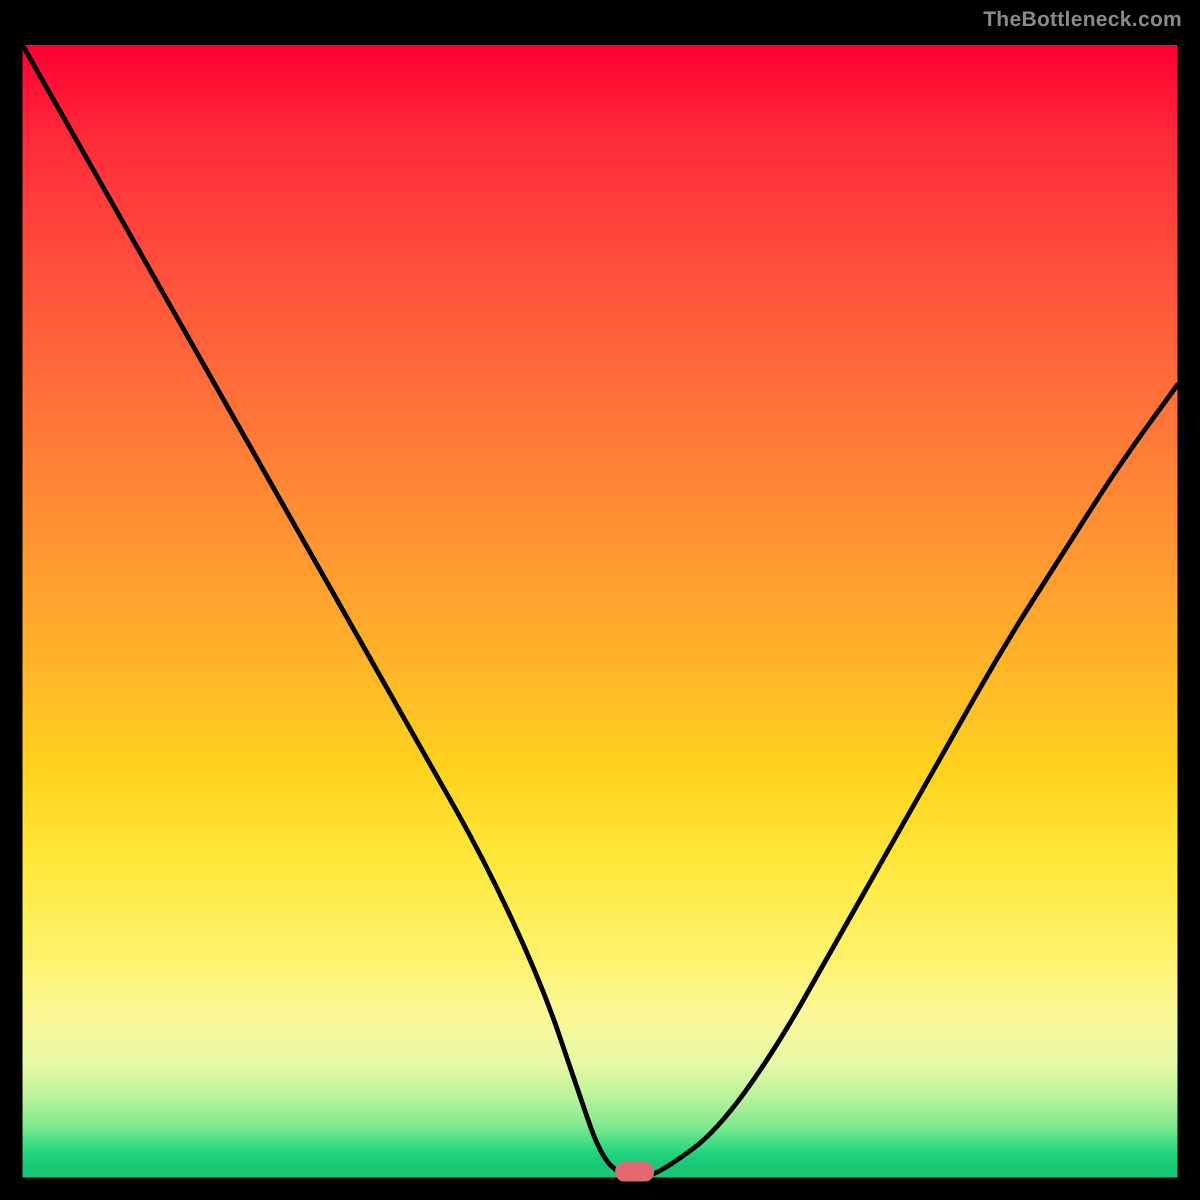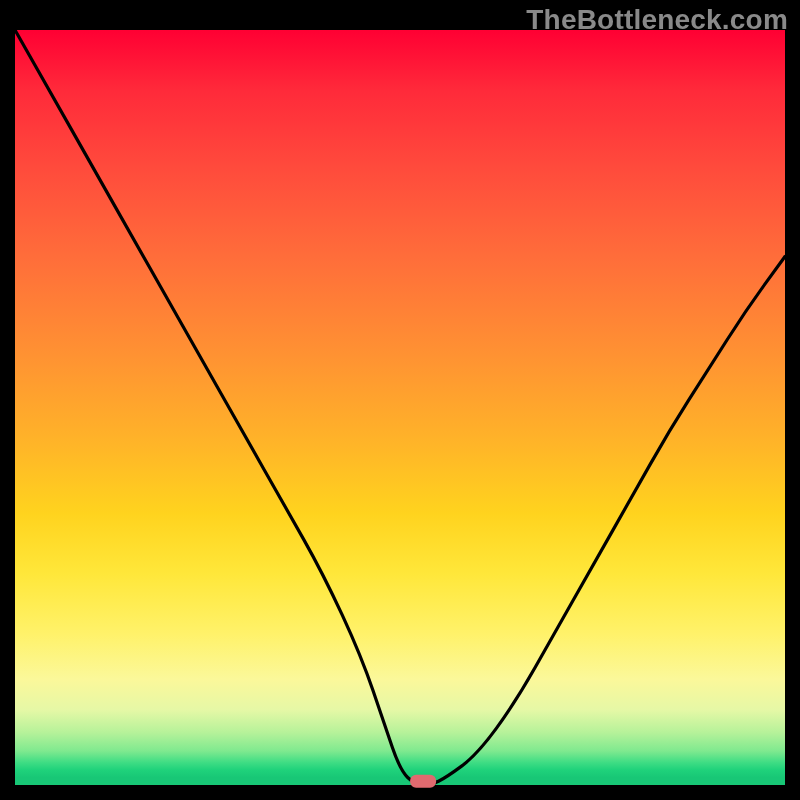--- a/index.html
+++ b/index.html
@@ -53,21 +53,21 @@
     top: 0;
     width: 770px;
     height: 755px;
     overflow: visible;
   }
   .watermark {
     position: absolute;
     top: 4px;
     right: 12px;
     color: #8a8a8a;
-    font-size: 28px;
+    font-size: 14px;
     font-weight: 600;
     letter-spacing: 0.2px;
     user-select: none;
   }
 </style>
 </head>
 <body>
 
 <div class="frame">
   <div class="watermark">TheBottleneck.com</div>

